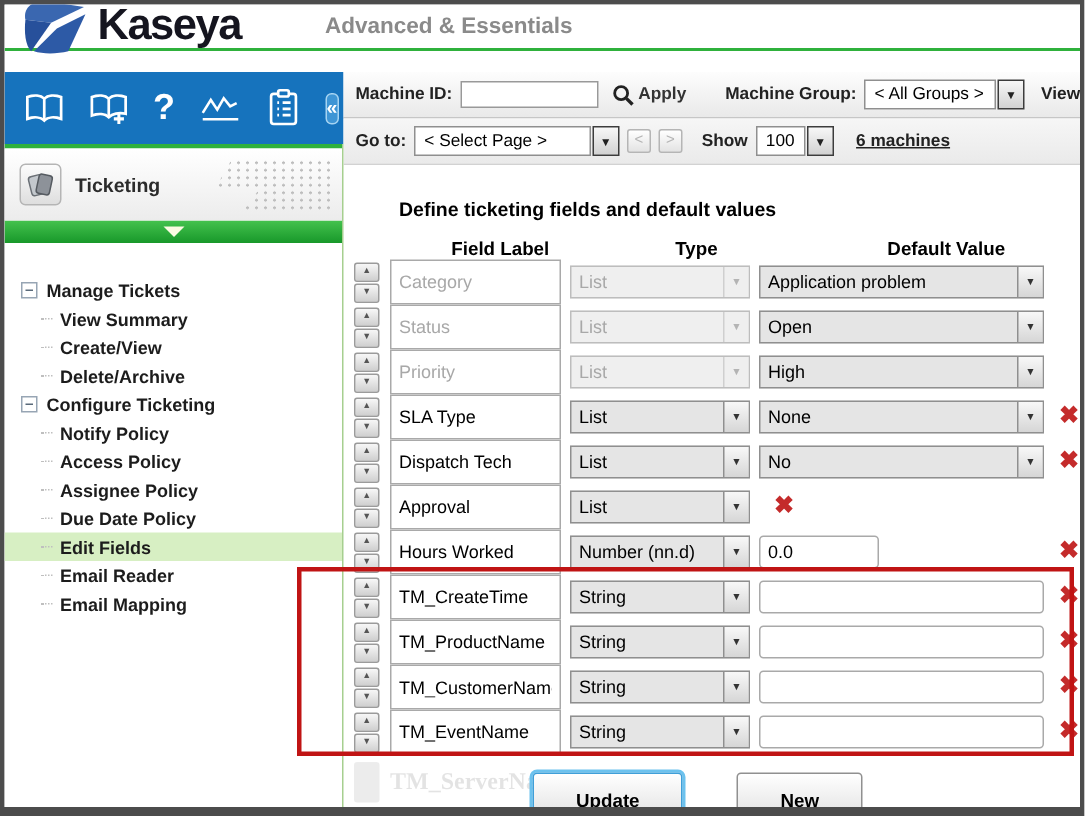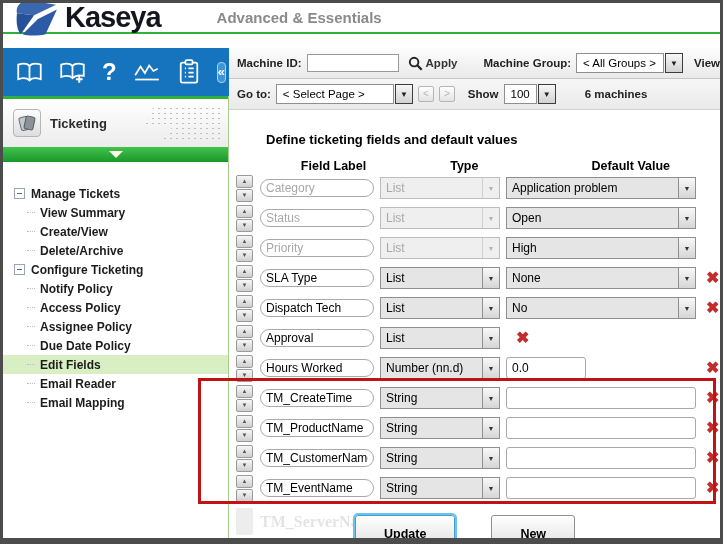--- a/index.html
+++ b/index.html
@@ -74,21 +74,21 @@
   .ch.f { width:114px; margin-right:6px; }
   .ch.t { width:120px; margin-right:6px; }
   .ch.d { width:190px; }
   .frow { display:flex; align-items:center; height:30px; padding-left:6px; }
   .spinner { width:17px; margin-right:7px; display:flex; flex-direction:column; gap:1px; flex:none; }
   .spin { width:17px; height:13px; border:1px solid #9b9b9b; background:linear-gradient(#f7f7f7,#cfcfcf);
     border-radius:2px; padding:0; display:flex; align-items:center; justify-content:center; cursor:pointer; }
   .spin::after { font-size:6px; color:#555; }
   .spin.up::after { content:"▲"; }
   .spin.dn::after { content:"▼"; }
-  .fld { width:114px; height:18px; border:1px solid #a9a9a9; border-radius:10px; padding:4px 5px;
+  .fld { width:114px; height:30px; border:1px solid #a9a9a9; border-radius:0; padding:4px 5px;
     font-size:12px; margin-right:6px; color:#000; font-family:"Liberation Sans",sans-serif; flex:none; }
   .fld.gray { color:#a8a8a8; }
   .dropdown { display:flex; align-items:stretch; height:22px; border:1px solid #8f8f8f; background:#e5e5e5; cursor:pointer; flex:none; }
   .dropdown .ddtxt { flex:1; font-size:12px; padding:3px 4px 0 5px; white-space:nowrap; overflow:hidden; color:#000; }
   .dropdown .dd-btn { width:17px; border-left:1px solid #8f8f8f; background:linear-gradient(#f8f8f8,#d6d6d6);
     display:flex; align-items:center; justify-content:center; }
   .dd-btn::after { content:"▼"; font-size:7px; color:#333; }
   .dropdown.type-dd { width:120px; margin-right:6px; }
   .dropdown.dval-dd { width:190px; }
   .dropdown.disabled { border-color:#bdbdbd; background:#efefef; cursor:default; }
@@ -190,21 +190,21 @@
       <span class="box" style="width:118px;">&lt; Select Page &gt;</span>
       <span class="btnv"></span>
     </span>
     <span class="pager">&lt;</span>
     <span class="pager">&gt;</span>
     <span class="lbl" style="margin-left:8px;">Show</span>
     <span class="cdd">
       <span class="box" style="min-width:32px;">100</span>
       <span class="btnv"></span>
     </span>
-    <span class="lbl" style="margin-left:24px;">6 machines</span>
+    <span class="lbl" style="margin-left:10px;text-decoration:underline;">6 machines</span>
   </div>
 
   <div class="sidebar">
     <div class="side-green-strip"></div>
     <div class="module-header">
       <span class="module-icon-btn">
         <svg width="20" height="20" viewBox="0 0 20 20">
           <rect x="3" y="4" width="9" height="13" rx="2" fill="#c3c8cd" stroke="#6a6f75" transform="rotate(-14 7.5 10.5)"></rect>
           <rect x="8" y="3.5" width="9" height="13" rx="2" fill="#8d9299" stroke="#565b61" transform="rotate(12 12.5 10)"></rect>
         </svg>

